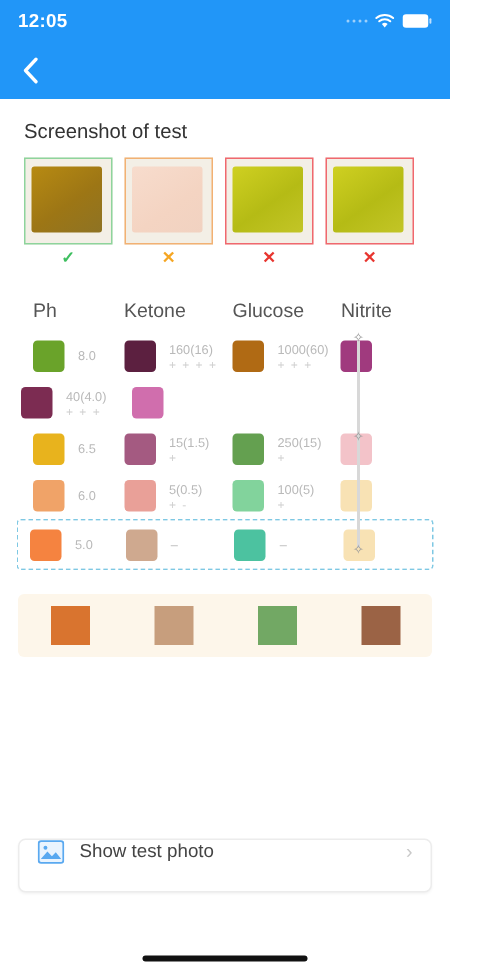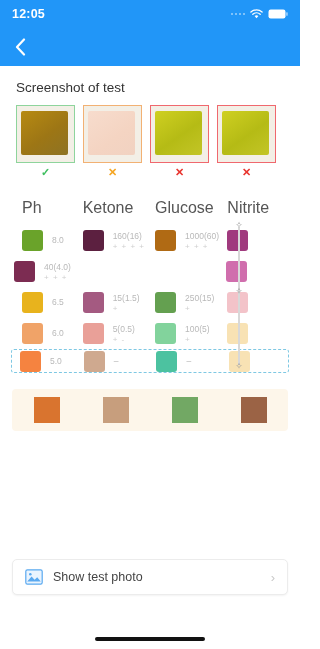--- a/index.html
+++ b/index.html
@@ -66,33 +66,33 @@
   .mark {
     text-align:center; font-size:11px; line-height:18px; height:18px; font-weight:700;
   }
   .mark.ok { color:#3fbf60; }
   .mark.warn { color:#f5a623; }
   .mark.bad { color:#e8352f; }
 
   
   .matrix { position:relative; margin-top: 18px; padding: 0 14px; }
   .matrix-head {
-    display:flex; font-size:16px; color:#555; margin-bottom:8px;
+    display:flex; font-size:13px; color:#555; margin-bottom:8px;
   }
   .mh { }
   .mh.c0 { width: 70px; padding-left: 8px; }
   .mh.c1 { width: 74px; }
   .mh.c2 { width: 74px; }
   .mh.c3 { width: 60px; }
 
-  .mrow { display:flex; align-items:center; height:31px;justify-content:space-between; }
+  .mrow { display:flex; align-items:center; height:31px; }
   .mrow.selected {
     border:1px dashed #7ec8e3; border-radius:3px;
     margin-left:-3px; margin-right:-3px; padding-left:3px;
-    height: 24px;
+    height: 34px;
   }
   .cell { display:flex; align-items:center; }
   .cell.c0 { width: 70px; padding-left:8px; }
   .cell.c1 { width: 74px; }
   .cell.c2 { width: 74px; }
   .cell.c3 { width: 60px; }
   .mrow.selected .cell.c0 { padding-left: 5px; }
 
   .sw { width:21px; height:21px; border-radius:3px; flex:none; }
   .vals { margin-left:9px; }
@@ -119,21 +119,21 @@
     margin: 16px 12px 0 12px; background:#fdf6ea; border-radius:4px;
     height:42px; display:flex; align-items:center;
   }
   .rs { width:25%; display:flex; justify-content:center; }
   .rsw { width:26px; height:26px; }
 
   
   .photo-card {
     position:absolute; left:12px; right:12px; bottom:54px;
     background:#fff; border:1px solid #ececec; border-radius:5px;
-    height:36px; display:flex; align-items:center; padding:0 12px;
+    height:36px; display:flex; padding:0 12px;
     box-shadow: 0 1px 2px rgba(0,0,0,.05);
     cursor:pointer;
   }
   .photo-icon { width:18px; height:16px; flex:none; }
   .photo-label { font-size:12.5px; color:#444; margin-left:10px; flex:1; }
   .chev-right { color:#c9c9c9; font-size:13px; }
 
   
   .home-ind {
     position:absolute; bottom:8px; left:50%; transform:translateX(-50%);

